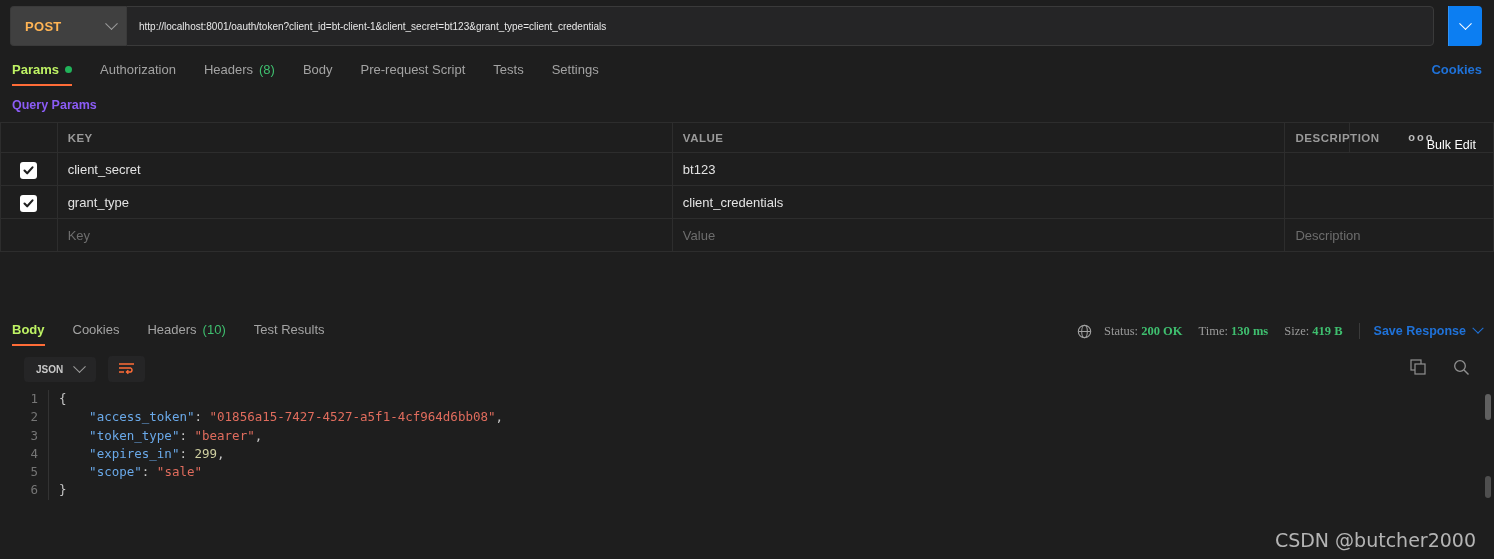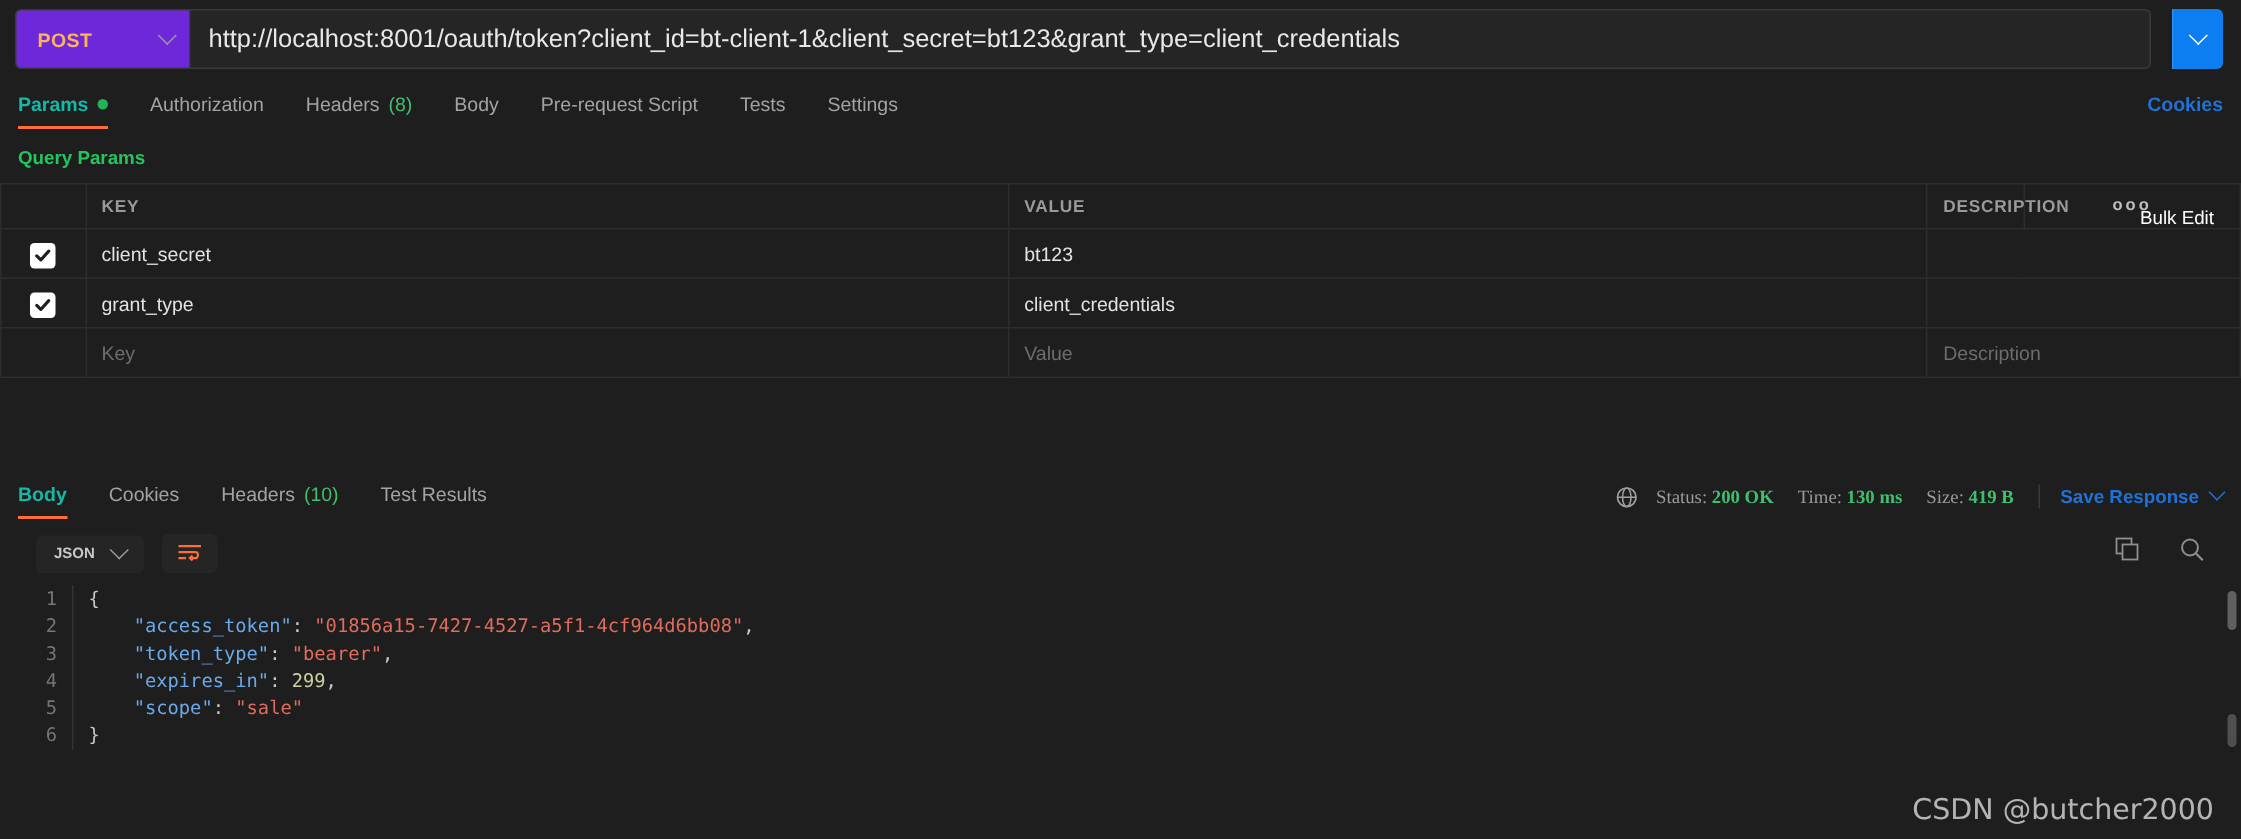--- a/index.html
+++ b/index.html
@@ -11,40 +11,40 @@
     overflow: hidden;
   }
 
   
   .urlbar {
     display: flex; align-items: center;
     height: 52px; padding: 0 12px 0 10px; gap: 0;
   }
   .method-select {
     width: 116px; height: 40px;
-    background: #6d28d9;
+    background: #404040;
     border: 1px solid #3a3a3a;
     border-right: none;
     border-radius: 4px 0 0 4px;
     display: flex; align-items: center; justify-content: space-between;
     padding: 0 10px 0 14px;
     cursor: pointer;
     text-align: right;
   }
   .method-label { font-size: 13px; font-weight: bold; color: #ffb454; letter-spacing: .3px; }
   .chev { width: 9px; height: 9px; border-right: 1.6px solid #9b9b9b; border-bottom: 1.6px solid #9b9b9b;
           transform: rotate(45deg) translate(-2px,-2px); }
   .url-input {
     flex: 1; height: 40px;
     background: #252526;
     border: 1px solid #3a3a3a;
     border-radius: 0 4px 4px 0;
     display: flex; align-items: center;
     padding: 0 12px;
-    font-size: 17px; color: #e8e8e8;
+    font-size: 10px; color: #e8e8e8;
     white-space: nowrap; overflow: hidden;
   }
   .send-wrap { display: flex; margin-left: 14px; height: 40px; }
   .send-btn {
     background: #0c7ef2; color: #fff; font-size: 14px; font-weight: bold;
     border: none; border-radius: 4px 0 0 4px;
     padding: 0 26px; cursor: pointer;
     display:flex; align-items:center;
   }
   .send-caret {
@@ -59,34 +59,34 @@
     display: flex; align-items: flex-end;
     height: 34px; padding: 0 12px 0 12px;
     position: relative;
   }
   .rtab {
     font-size: 13px; color: #a3a3a3; cursor: pointer;
     padding: 0 14px 9px 14px; position: relative;
     display: flex; align-items: center; gap: 6px; white-space: nowrap;
   }
   .rtab:first-child { padding-left: 0; }
-  .rtab.active { color: #14b8a6; font-weight: bold; text-align: center; }
+  .rtab.active { color: #bef264; font-weight: bold; text-align: center; }
   .rtab.active::after {
     content: ""; position: absolute; left: 0; right: 14px; bottom: 0;
     height: 2px; background: #ff6c37;
   }
   .dot-green { width: 7px; height: 7px; border-radius: 50%; background: #21b35a; display:inline-block; }
   .count-green { color: #3fbf6f; }
   .cookies-link {
     margin-left: auto; font-size: 13px; color: #1f72d9; font-weight: bold;
     cursor: pointer; padding-bottom: 9px;
   }
 
   
-  .qp-title { font-size: 12.5px; font-weight: bold; color: #22c55e; padding: 12px 12px 10px 12px; }
+  .qp-title { font-size: 12.5px; font-weight: bold; color: #8b5cf6; padding: 12px 12px 10px 12px; }
 
   .ptable { width: 100%; border-collapse: collapse; table-layout: fixed; }
   .ptable th, .ptable td {
     border: 1px solid #2d2d2d;
     height: 33px; font-size: 13px; font-weight: normal;
     text-align: left; vertical-align: middle;
     padding: 0 10px;
   }
   .ptable th {
     color: #9a9a9a; font-size: 11.5px; font-weight: bold; letter-spacing: .5px;

